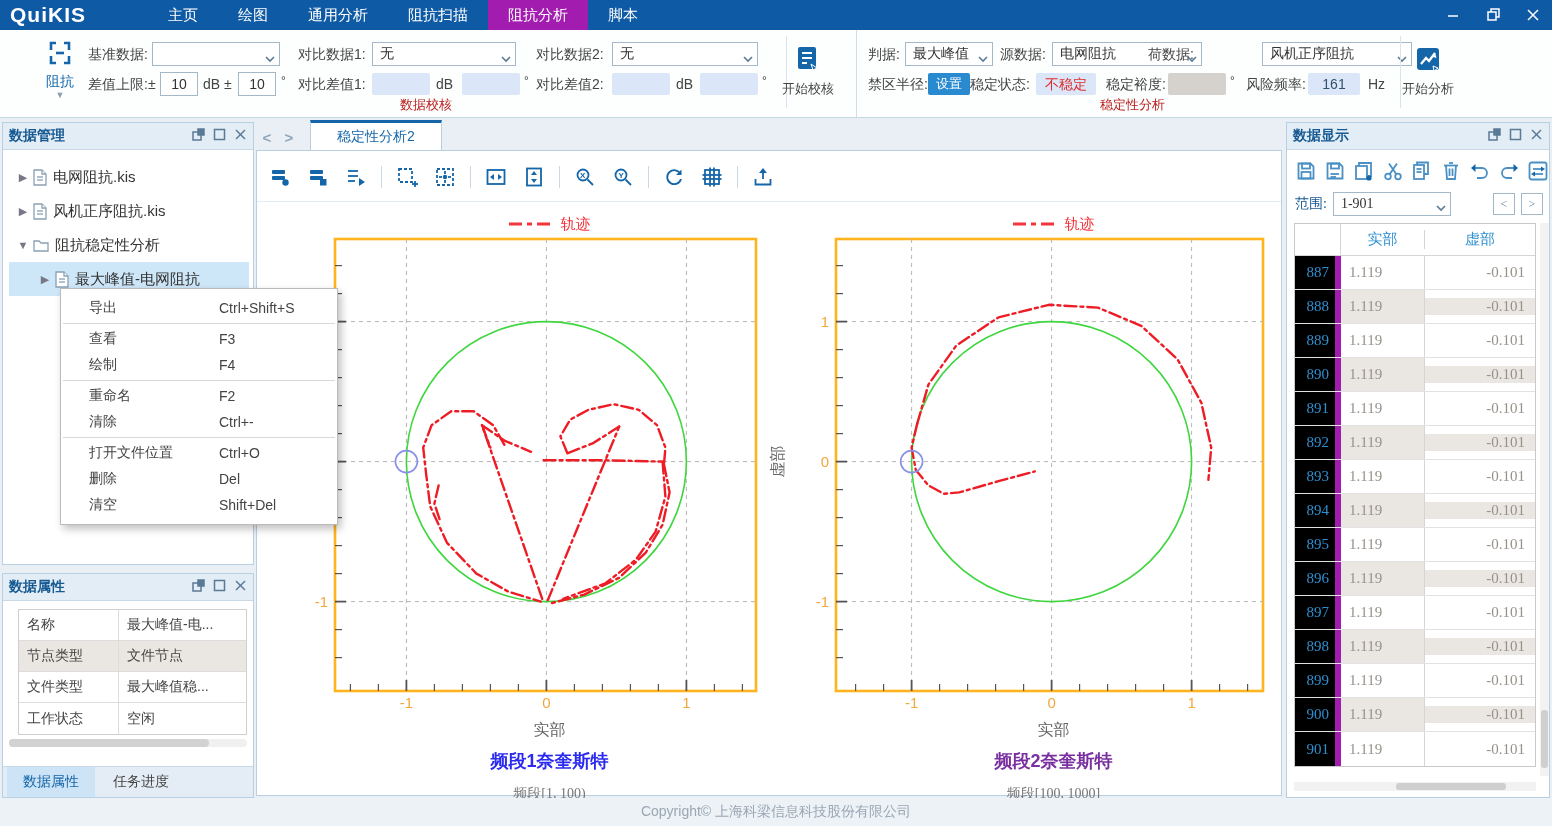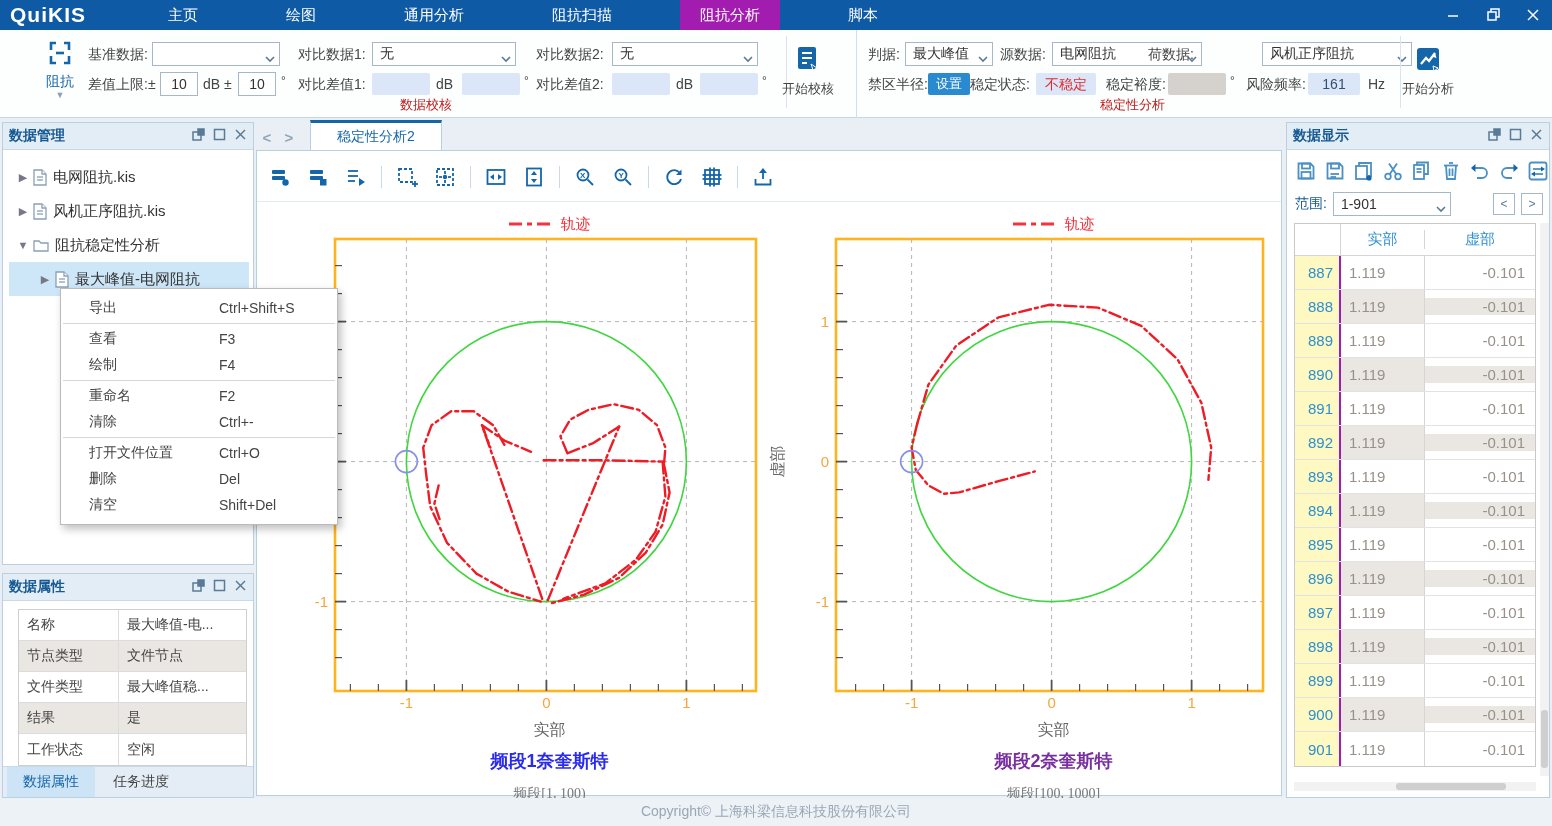--- a/index.html
+++ b/index.html
@@ -2,21 +2,21 @@
 <html><head>
 <meta charset="utf-8">
 <style>
   *{margin:0;padding:0;box-sizing:border-box;}
   html,body{width:1552px;height:826px;overflow:hidden;}
   body{font-family:"Liberation Sans","DejaVu Sans",sans-serif;background:#e9eff5;position:relative;font-size:14px;color:#444;}
 
   
   .titlebar{position:absolute;left:0;top:0;width:1552px;height:30px;background:#0e5aa5;display:flex;align-items:center;}
   .logo{color:#fff;font-weight:bold;font-size:21px;letter-spacing:1px;padding:0 14px 0 10px;width:148px;}
-  .topmenu{display:flex;height:30px;align-items:stretch;gap:48px;}
+  .topmenu{display:flex;height:30px;align-items:stretch;}
   .topmenu .mi{color:#fff;font-size:15px;padding:0 20px;display:flex;align-items:center;cursor:default;}
   .topmenu .mi.active{background:#a21caf;}
   .wincontrols{position:absolute;right:6px;top:0;height:30px;display:flex;align-items:center;gap:14px;}
   .wincontrols .wc{width:26px;height:24px;display:flex;align-items:center;justify-content:center;}
   .wincontrols svg{stroke:#fff;stroke-width:1.5;fill:none;}
 
   
   .ribbon{position:absolute;left:0;top:30px;width:1552px;height:88px;background:#fdfefe;border-bottom:1px solid #c6d7e6;}
   .rlabel{position:absolute;font-size:14px;color:#444;white-space:nowrap;}
   .grouplabel{position:absolute;top:66px;font-size:13px;color:#b91c1c;white-space:nowrap;}
@@ -100,21 +100,21 @@
   .rangesel{position:relative;width:118px;height:24px;border:1px solid #a5b8c8;background:#fff;font-size:14px;color:#333;display:flex;align-items:center;padding-left:7px;}
   .rangesel .chev{position:absolute;right:4px;top:7px;}
   .pagebtn{width:22px;height:22px;border:1px solid #a5b8c8;background:#fff;display:flex;align-items:center;justify-content:center;color:#5a7a96;font-size:12px;cursor:default;}
   .ddtable{position:absolute;left:7px;top:100px;width:242px;border:1px solid #c9c9c9;background:#fff;}
   .ddhead{display:flex;height:32px;border-bottom:1px solid #d5d5d5;font-size:15px;color:#2e8fd0;align-items:center;}
   .ddhead .c0{width:46px;border-right:1px solid #d5d5d5;align-self:stretch;}
   .ddhead .c1{width:84px;text-align:center;border-right:1px solid #d5d5d5;}
   .ddhead .c2{flex:1;text-align:center;}
   .ddrow{display:flex;height:34px;align-items:center;font-size:15px;border-bottom:1px solid #e2e2e2;}
   .ddrow:last-child{border-bottom:none;}
-  .ddrow .c0{width:46px;color:#2e8fd0;text-align:right;padding-right:6px;background:#fef9c3;border-right:2px solid #a21caf;align-self:stretch;display:flex;align-items:center;justify-content:flex-end;}
+  .ddrow .c0{width:46px;color:#2e8fd0;text-align:right;padding-right:6px;background:#000000;border-right:6px solid #a21caf;align-self:stretch;display:flex;align-items:center;justify-content:flex-end;}
   .ddrow .c1{width:84px;color:#97918a;padding-left:8px;border-right:1px solid #d5d5d5;align-self:stretch;display:flex;align-items:center;}
   .ddrow .c2{flex:1;color:#97918a;text-align:right;padding-right:10px;}
   .ddrow.alt .c1,.ddrow.alt .c2{background:#eae7e2;}
   .vscroll{position:absolute;right:0px;top:100px;width:9px;height:553px;background:#f2f2f2;}
   .vscroll .thumb{position:absolute;left:1px;width:7px;height:58px;bottom:8px;background:#cfcfcf;border-radius:3px;}
   .hscroll{position:absolute;left:7px;bottom:6px;width:242px;height:9px;background:#f2f2f2;}
   .hscroll .thumb{position:absolute;top:1px;height:7px;width:110px;right:30px;background:#cfcfcf;border-radius:3px;}
 
   .footer{position:absolute;left:0;top:798px;width:1552px;height:28px;background:#edf2f7;display:flex;align-items:center;justify-content:center;color:#9aa7b4;font-size:14px;}
 </style>
@@ -352,24 +352,20 @@
         <span class="k">名称</span>
         <span class="v">最大峰值-电...</span>
       </div>
       <div class="dprow alt">
         <span class="k">节点类型</span>
         <span class="v">文件节点</span>
       </div>
       <div class="dprow">
         <span class="k">文件类型</span>
         <span class="v">最大峰值稳...</span>
-      </div>
-      <div class="dprow alt">
-        <span class="k">结果</span>
-        <span class="v">是</span>
       </div>
       <div class="dprow">
         <span class="k">工作状态</span>
         <span class="v">空闲</span>
       </div>
     </div>
   <div class="dpscroll">
       <span class="thumb"></span>
     </div>
   <div class="dptabs" id="dptabs">
@@ -659,21 +655,21 @@
         <circle cx="107.60000000000001" cy="224.60000000000002" r="11" fill="none" stroke="#8890e8" stroke-width="1.6"></circle>
       </svg><div class="chartlabels" style="padding-left:32px">
         <div class="xlabel">实部</div>
         <div class="ctitle" style="color:#7a2fa0">频段2奈奎斯特</div>
         <div class="csub">频段[100, 1000]</div>
       </div></div>
   <div class="ylabel" id="ylab0" style="left:4px;top:300px;">虚部</div>
   <div class="ylabel" id="ylab1" style="left:505px;top:300px;">虚部</div>
 </div>
 
-<div class="panel" style="left:1286px;top:122px;width:264px;height:676px;">
+<div class="panel" style="left:1286px;top:122px;width:264px;height:676px;font-family:Liberation Serif, serif;">
   <div class="phead">
     <span class="ptitle">数据显示</span>
     <span class="pbtns">
       <span><svg width="13" height="13">
             <rect x="1" y="4" width="8" height="8"></rect>
             <rect x="6" y="1" width="6" height="6" fill="#5a7a96"></rect>
           </svg></span>
       <span><svg width="13" height="13">
             <rect x="1.5" y="1.5" width="10" height="10"></rect>
           </svg></span>

